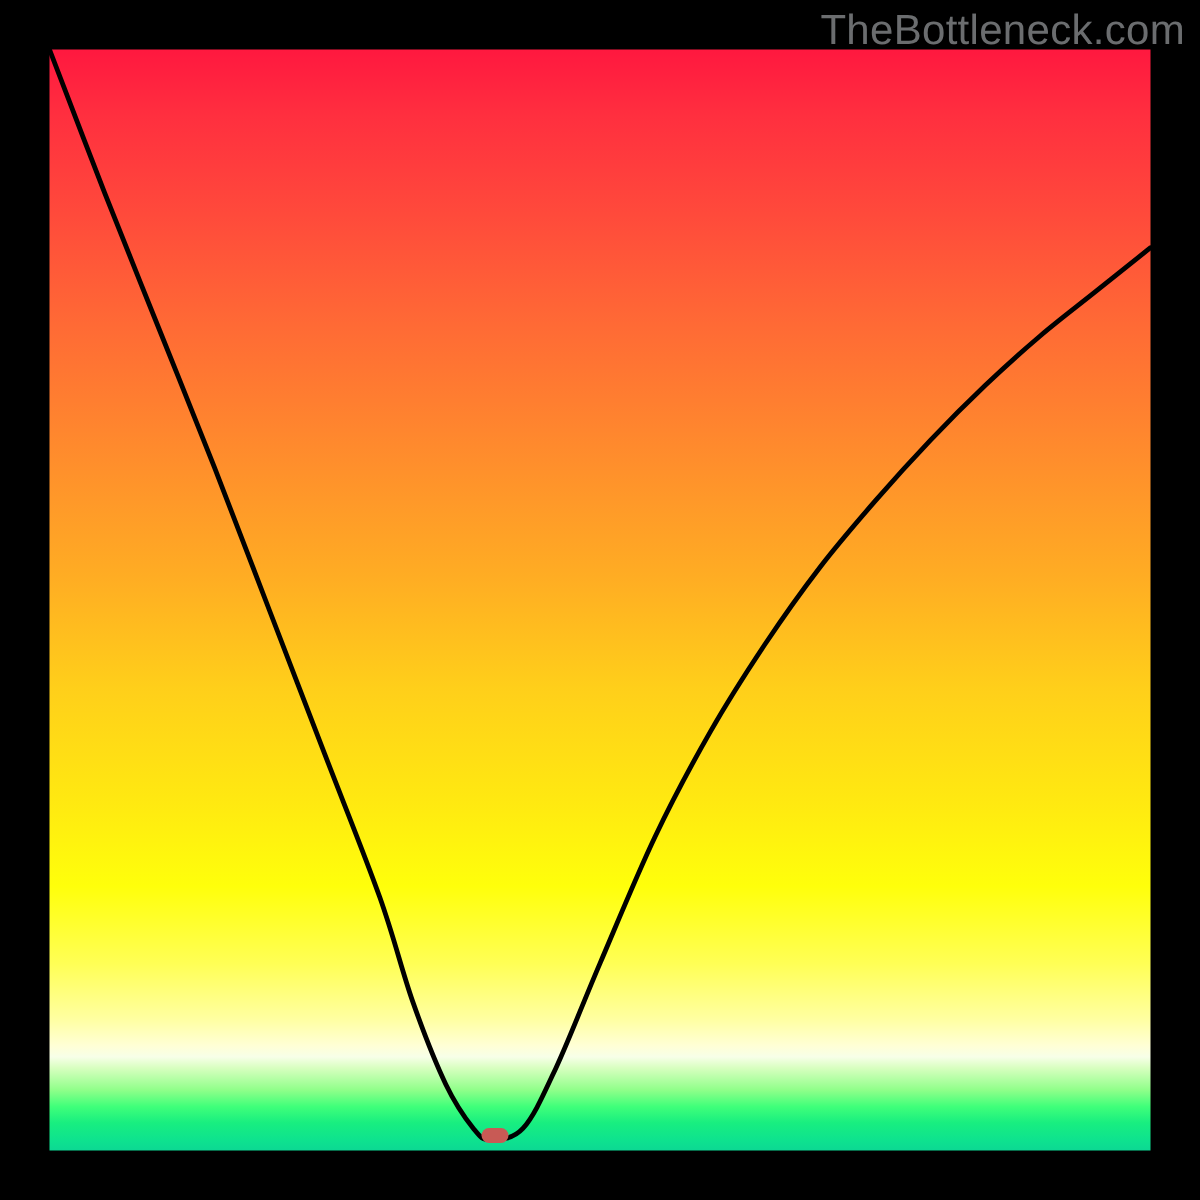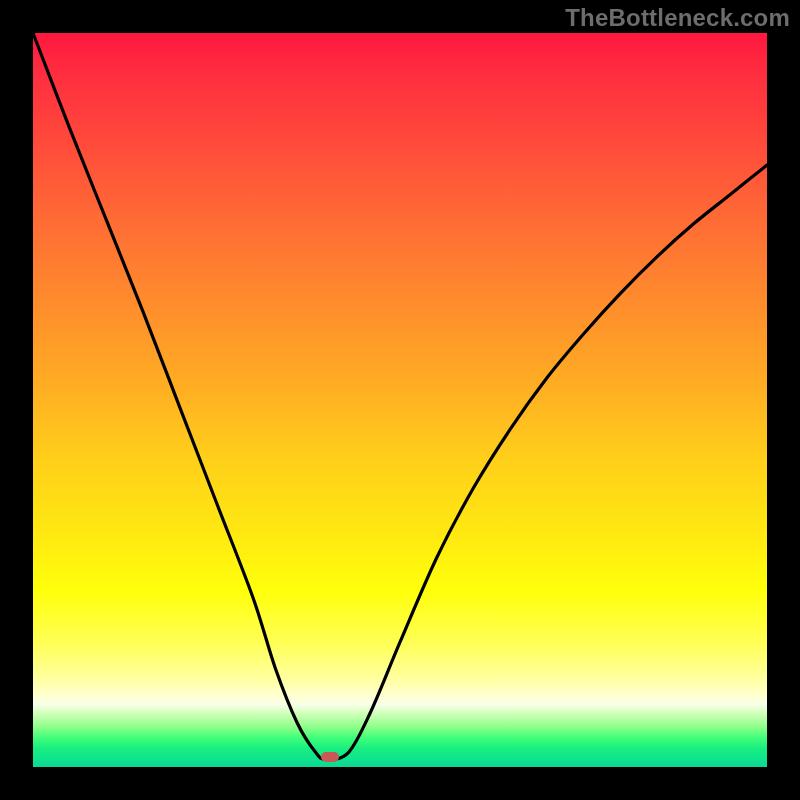--- a/index.html
+++ b/index.html
@@ -47,23 +47,23 @@
       #18ee80 97.5%,
       #0ee38e 99%,
       #0cd893 100%
     );
   }
   .watermark {
     position: absolute;
     top: 4px;
     right: 10px;
     color: #6b6d6f;
-    font-size: 24px;
+    font-size: 28px;
     letter-spacing: 0.2px;
-    font-weight: 700;
+    font-weight: 400;
     user-select: none;
   }
   svg.curve {
     position: absolute;
     left: 0;
     top: 0;
     width: 734px;
     height: 734px;
     overflow: visible;
   }

